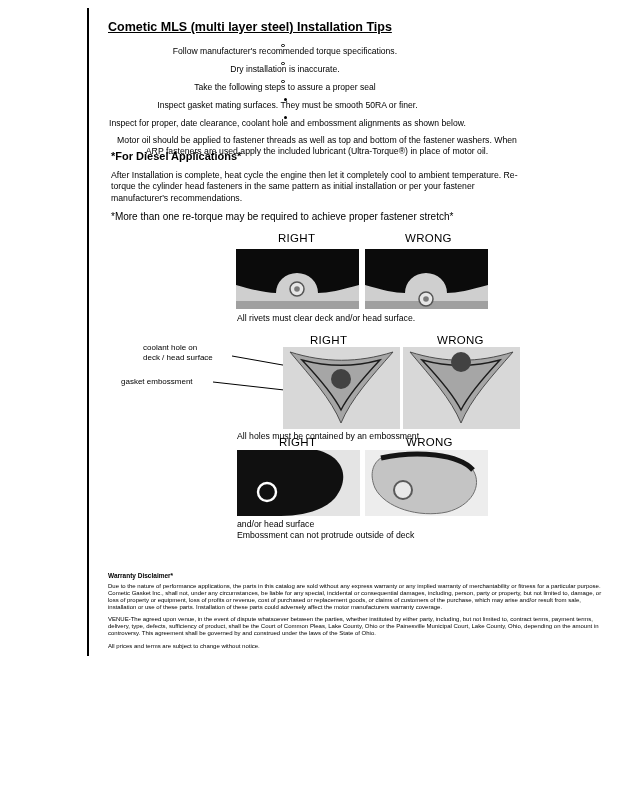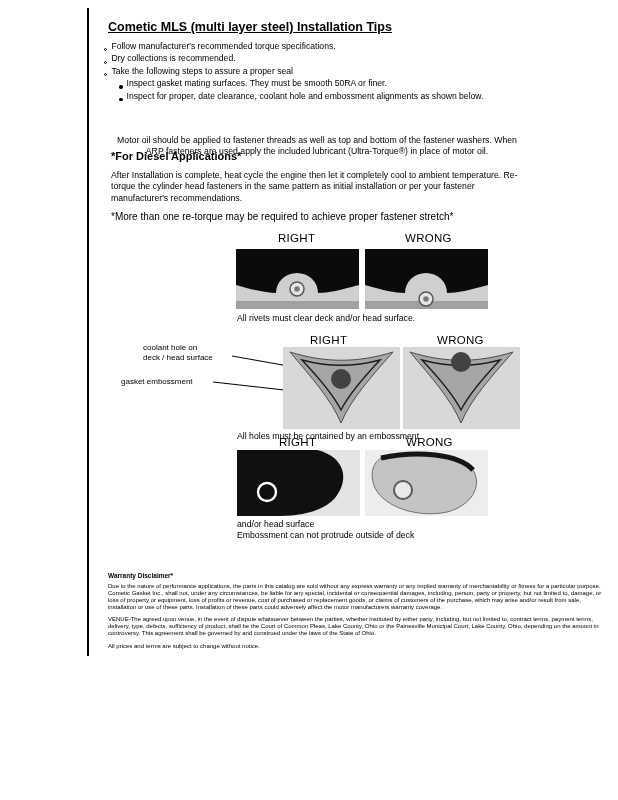--- a/index.html
+++ b/index.html
@@ -4,22 +4,22 @@
 <style>
   * { margin:0; padding:0; box-sizing:border-box; }
   html,body { background:#ffffff; }
   body { font-family:"Liberation Sans", sans-serif; color:#000; }
   .page { position:relative; width:618px; height:656px; background:#fff; overflow:hidden; }
   .left-rule { position:absolute; left:87px; top:8px; width:2px; height:786px; background:#000; }
 
   .title { position:absolute; left:108px; top:20px; font-size:12.5px; font-weight:bold; text-decoration:underline; }
 
   .tips { position:absolute; left:104px; top:42px; font-size:8.6px; line-height:1.1; }
-  .tip-row { display:flex; align-items:flex-end; margin-bottom:3px; }
-  .tip-row.sub { margin-left:15px; }
+  .tip-row { display:flex; align-items:center; margin-bottom:3px;flex-direction:column; }
+  .tip-row.sub { margin-left:5px; }
   .marker-circle { width:3.4px; height:3.4px; border:1px solid #000; border-radius:50%; margin:2px 4px 0 0; flex:none; }
   .marker-dot { width:3.6px; height:3.6px; background:#000; border-radius:50%; margin:2px 4px 0 0; flex:none; }
 
   .diesel-heading { position:absolute; left:111px; top:118px; font-size:11px; font-weight:bold;margin-top:32px; }
   .para { position:absolute; left:111px; width:412px; font-size:8.7px; line-height:1.32; }
   .para1 { top:135px;text-align:center; }
   .para2 { top:170px; }
   .note { position:absolute; left:111px; top:211px; font-size:10px; }
 
   .rw-label { position:absolute; font-size:11.5px; letter-spacing:0.3px; }
@@ -44,21 +44,21 @@
 
   <div class="title">Cometic MLS (multi layer steel) Installation Tips</div>
 
   <div class="tips">
     <div class="tip-row">
       <span class="marker-circle"></span>
       <span>Follow manufacturer's recommended torque specifications.</span>
     </div>
     <div class="tip-row">
       <span class="marker-circle"></span>
-      <span>Dry collections is recommended.</span>
+      <span>Dry installation is inaccurate.</span>
     </div>
     <div class="tip-row">
       <span class="marker-circle"></span>
       <span>Take the following steps to assure a proper seal</span>
     </div>
     <div class="tip-row sub">
       <span class="marker-dot"></span>
       <span>Inspect gasket mating surfaces.  They must be smooth 50RA or finer.</span>
     </div>
     <div class="tip-row sub">

